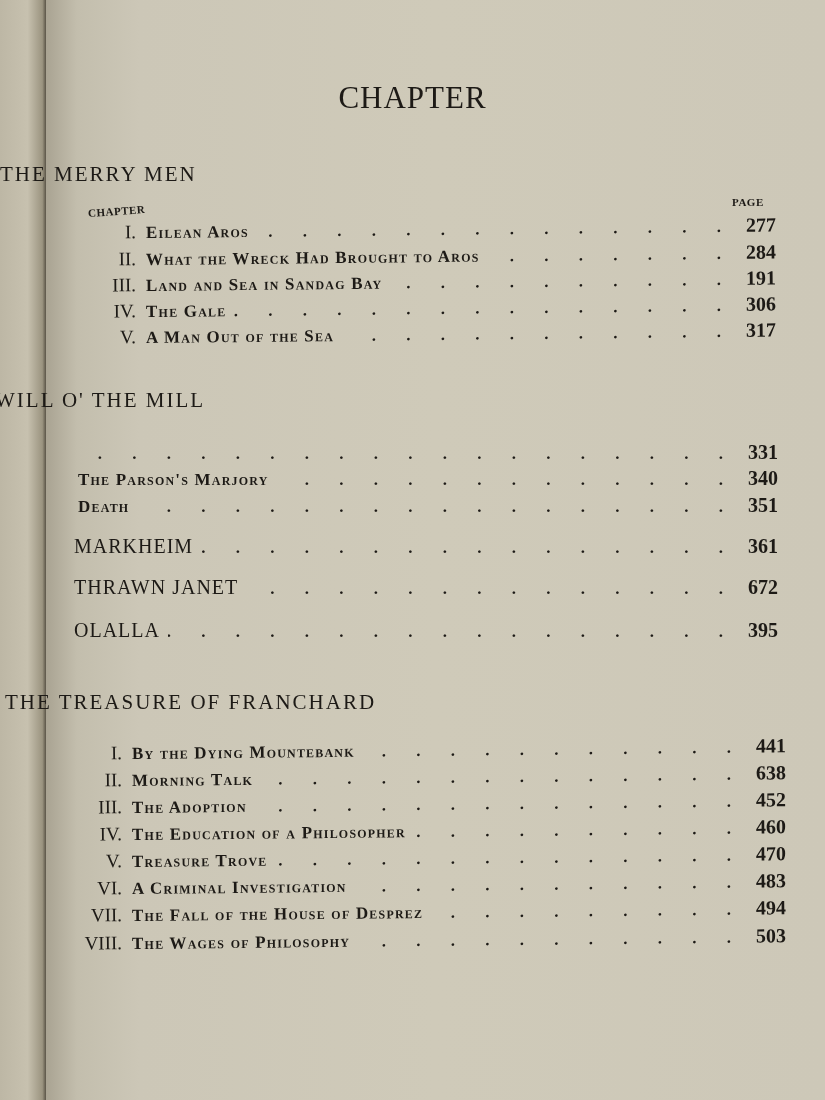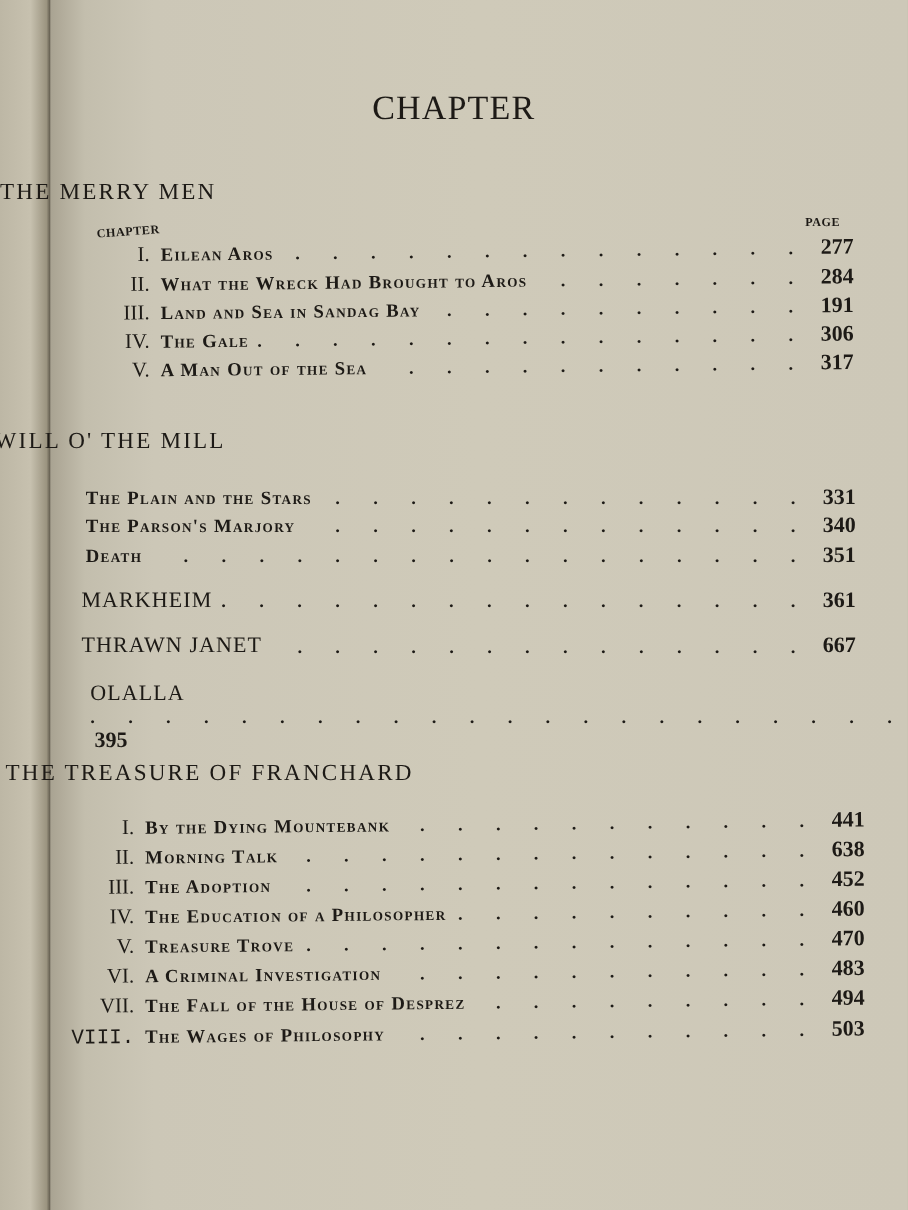--- a/index.html
+++ b/index.html
@@ -81,21 +81,20 @@
 <div class="row" style="left:100px; width:676px; top:322px; transform:rotate(-0.6deg);">
   <span class="num" style="width:36px;">V.</span>
   <span class="lbl">A Man Out of the Sea</span>
   <span class="dots">. . . . . . . . . . . . . . . . . . . . . . . . . . . . . . . .</span>
   <span class="pg">317</span>
 </div>
 
 <div class="sec" style="top:388px; left:-5px;">WILL O' THE MILL</div>
 
 <div class="row" style="left:78px; width:700px; top:441px;">
-  <span class="lbl">The Plain and the Stars</span>
   <span class="dots">. . . . . . . . . . . . . . . . . . . . . . . . . . . . . . . .</span>
   <span class="pg">331</span>
 </div>
 <div class="row" style="left:78px; width:700px; top:467px;">
   <span class="lbl">The Parson's Marjory</span>
   <span class="dots">. . . . . . . . . . . . . . . . . . . . . . . . . . . . . . . .</span>
   <span class="pg">340</span>
 </div>
 <div class="row" style="left:78px; width:700px; top:494px;">
   <span class="lbl">Death</span>
@@ -104,23 +103,23 @@
 </div>
 
 <div class="row" style="left:74px; width:704px; top:535px;font-family:Liberation Serif, serif;">
   <span class="lbl caps">MARKHEIM</span>
   <span class="dots">. . . . . . . . . . . . . . . . . . . . . . . . . . . . . . . .</span>
   <span class="pg">361</span>
 </div>
 <div class="row" style="left:74px; width:704px; top:576px;">
   <span class="lbl caps">THRAWN JANET</span>
   <span class="dots">. . . . . . . . . . . . . . . . . . . . . . . . . . . . . . . .</span>
-  <span class="pg">667</span>
+  <span class="pg">672</span>
 </div>
-<div class="row" style="left:74px; width:704px; top:619px;flex-direction:column;">
+<div class="row" style="left:74px; width:704px; top:619px;">
   <span class="lbl caps">OLALLA</span>
   <span class="dots">. . . . . . . . . . . . . . . . . . . . . . . . . . . . . . . .</span>
   <span class="pg">395</span>
 </div>
 
 <div class="sec" style="top:690px; left:5px;">THE TREASURE OF FRANCHARD</div>
 
 <div class="row" style="left:60px; width:726px; top:738px; transform:rotate(-0.6deg);">
   <span class="num" style="width:62px;">I.</span>
   <span class="lbl">By the Dying Mountebank</span>
@@ -157,17 +156,17 @@
   <span class="dots">. . . . . . . . . . . . . . . . . . . . . . . . . . . . . . . .</span>
   <span class="pg">483</span>
 </div>
 <div class="row" style="left:60px; width:726px; top:900px; transform:rotate(-0.6deg);">
   <span class="num" style="width:62px;">VII.</span>
   <span class="lbl">The Fall of the House of Desprez</span>
   <span class="dots">. . . . . . . . . . . . . . . . . . . . . . . . . . . . . . . .</span>
   <span class="pg">494</span>
 </div>
 <div class="row" style="left:60px; width:726px; top:928px; transform:rotate(-0.6deg);">
-  <span class="num" style="width:62px;font-family:Liberation Mono, monospace;">VIII.</span>
+  <span class="num" style="width:62px;">VIII.</span>
   <span class="lbl">The Wages of Philosophy</span>
   <span class="dots">. . . . . . . . . . . . . . . . . . . . . . . . . . . . . . . .</span>
   <span class="pg">503</span>
 </div>
 
 </body></html>

